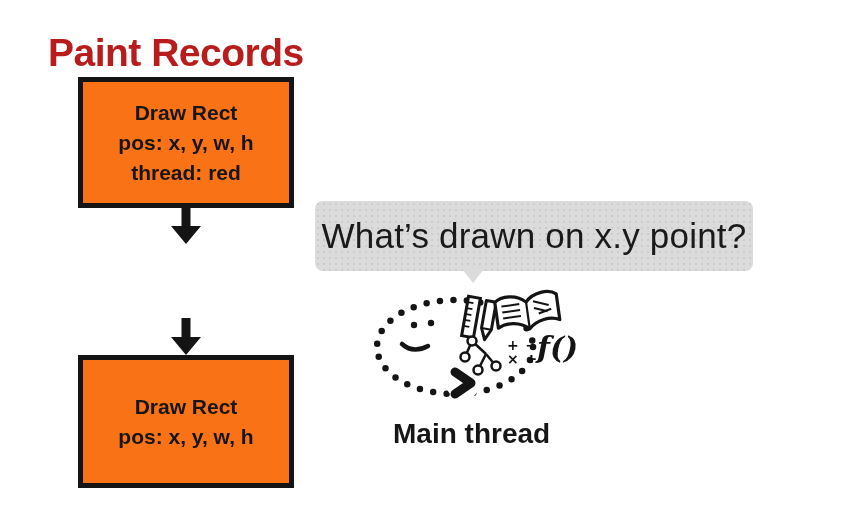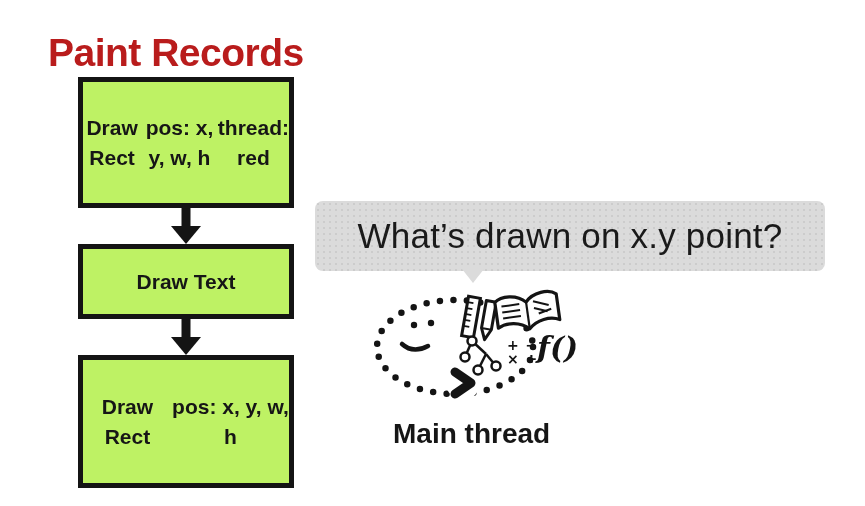--- a/index.html
+++ b/index.html
@@ -13,33 +13,33 @@
   }
   .title{
     position:absolute;left:48px;top:6px;
     font-size:39px;font-weight:700;letter-spacing:-0.5px;
     color:#b91c1c;
     margin-top:25px;
   }
   .fbox{
     position:absolute;left:78px;width:216px;
     box-sizing:border-box;
-    border:5px solid #141414;background:#bef264;
-    display:flex;flex-direction:row;justify-content:center;align-items:center;
+    border:5px solid #141414;background:#f97316;
+    display:flex;flex-direction:column;justify-content:center;align-items:center;
     text-align:center;
     font-weight:700;font-size:21px;line-height:30px;color:#161616;
   }
   .fbox1{top:77px;height:131px;}
   .fbox2{top:244px;height:75px;}
   .fbox3{top:355px;height:133px;}
   .arrow{position:absolute;left:168px;width:36px;height:37px;}
   .arrow1{top:207px;}
   .arrow2{top:318px;}
   .bubble{
-    position:absolute;left:315px;top:201px;width:510px;height:70px;
+    position:absolute;left:315px;top:201px;width:438px;height:70px;
     background-color:#dbdbdb;
     background-image:radial-gradient(#cccccc 1px, rgba(0,0,0,0) 1.2px);
     background-size:6px 6px;
     border-radius:8px;
     display:flex;align-items:center;justify-content:center;
     font-size:35px;font-weight:400;color:#1a1a1a;letter-spacing:0.2px;
   }
   .bubble-tail{
     position:absolute;left:462px;top:269px;width:0;height:0;
     border-left:11px solid transparent;
@@ -63,23 +63,20 @@
     <span>Draw Rect</span>
     <span>pos: x, y, w, h</span>
     <span>thread: red</span>
   </div>
 
   <svg class="arrow arrow1" viewBox="0 0 36 37">
     <rect x="13.5" y="0" width="9" height="21" fill="#141414"></rect>
     <polygon points="3,19 33,19 18,37" fill="#141414"></polygon>
   </svg>
 
-  <div class="fbox fbox2">
-    <span>Draw Text</span>
-  </div>
 
   <svg class="arrow arrow2" viewBox="0 0 36 37">
     <rect x="13.5" y="0" width="9" height="21" fill="#141414"></rect>
     <polygon points="3,19 33,19 18,37" fill="#141414"></polygon>
   </svg>
 
   <div class="fbox fbox3">
     <span>Draw Rect</span>
     <span>pos: x, y, w, h</span>
   </div>

